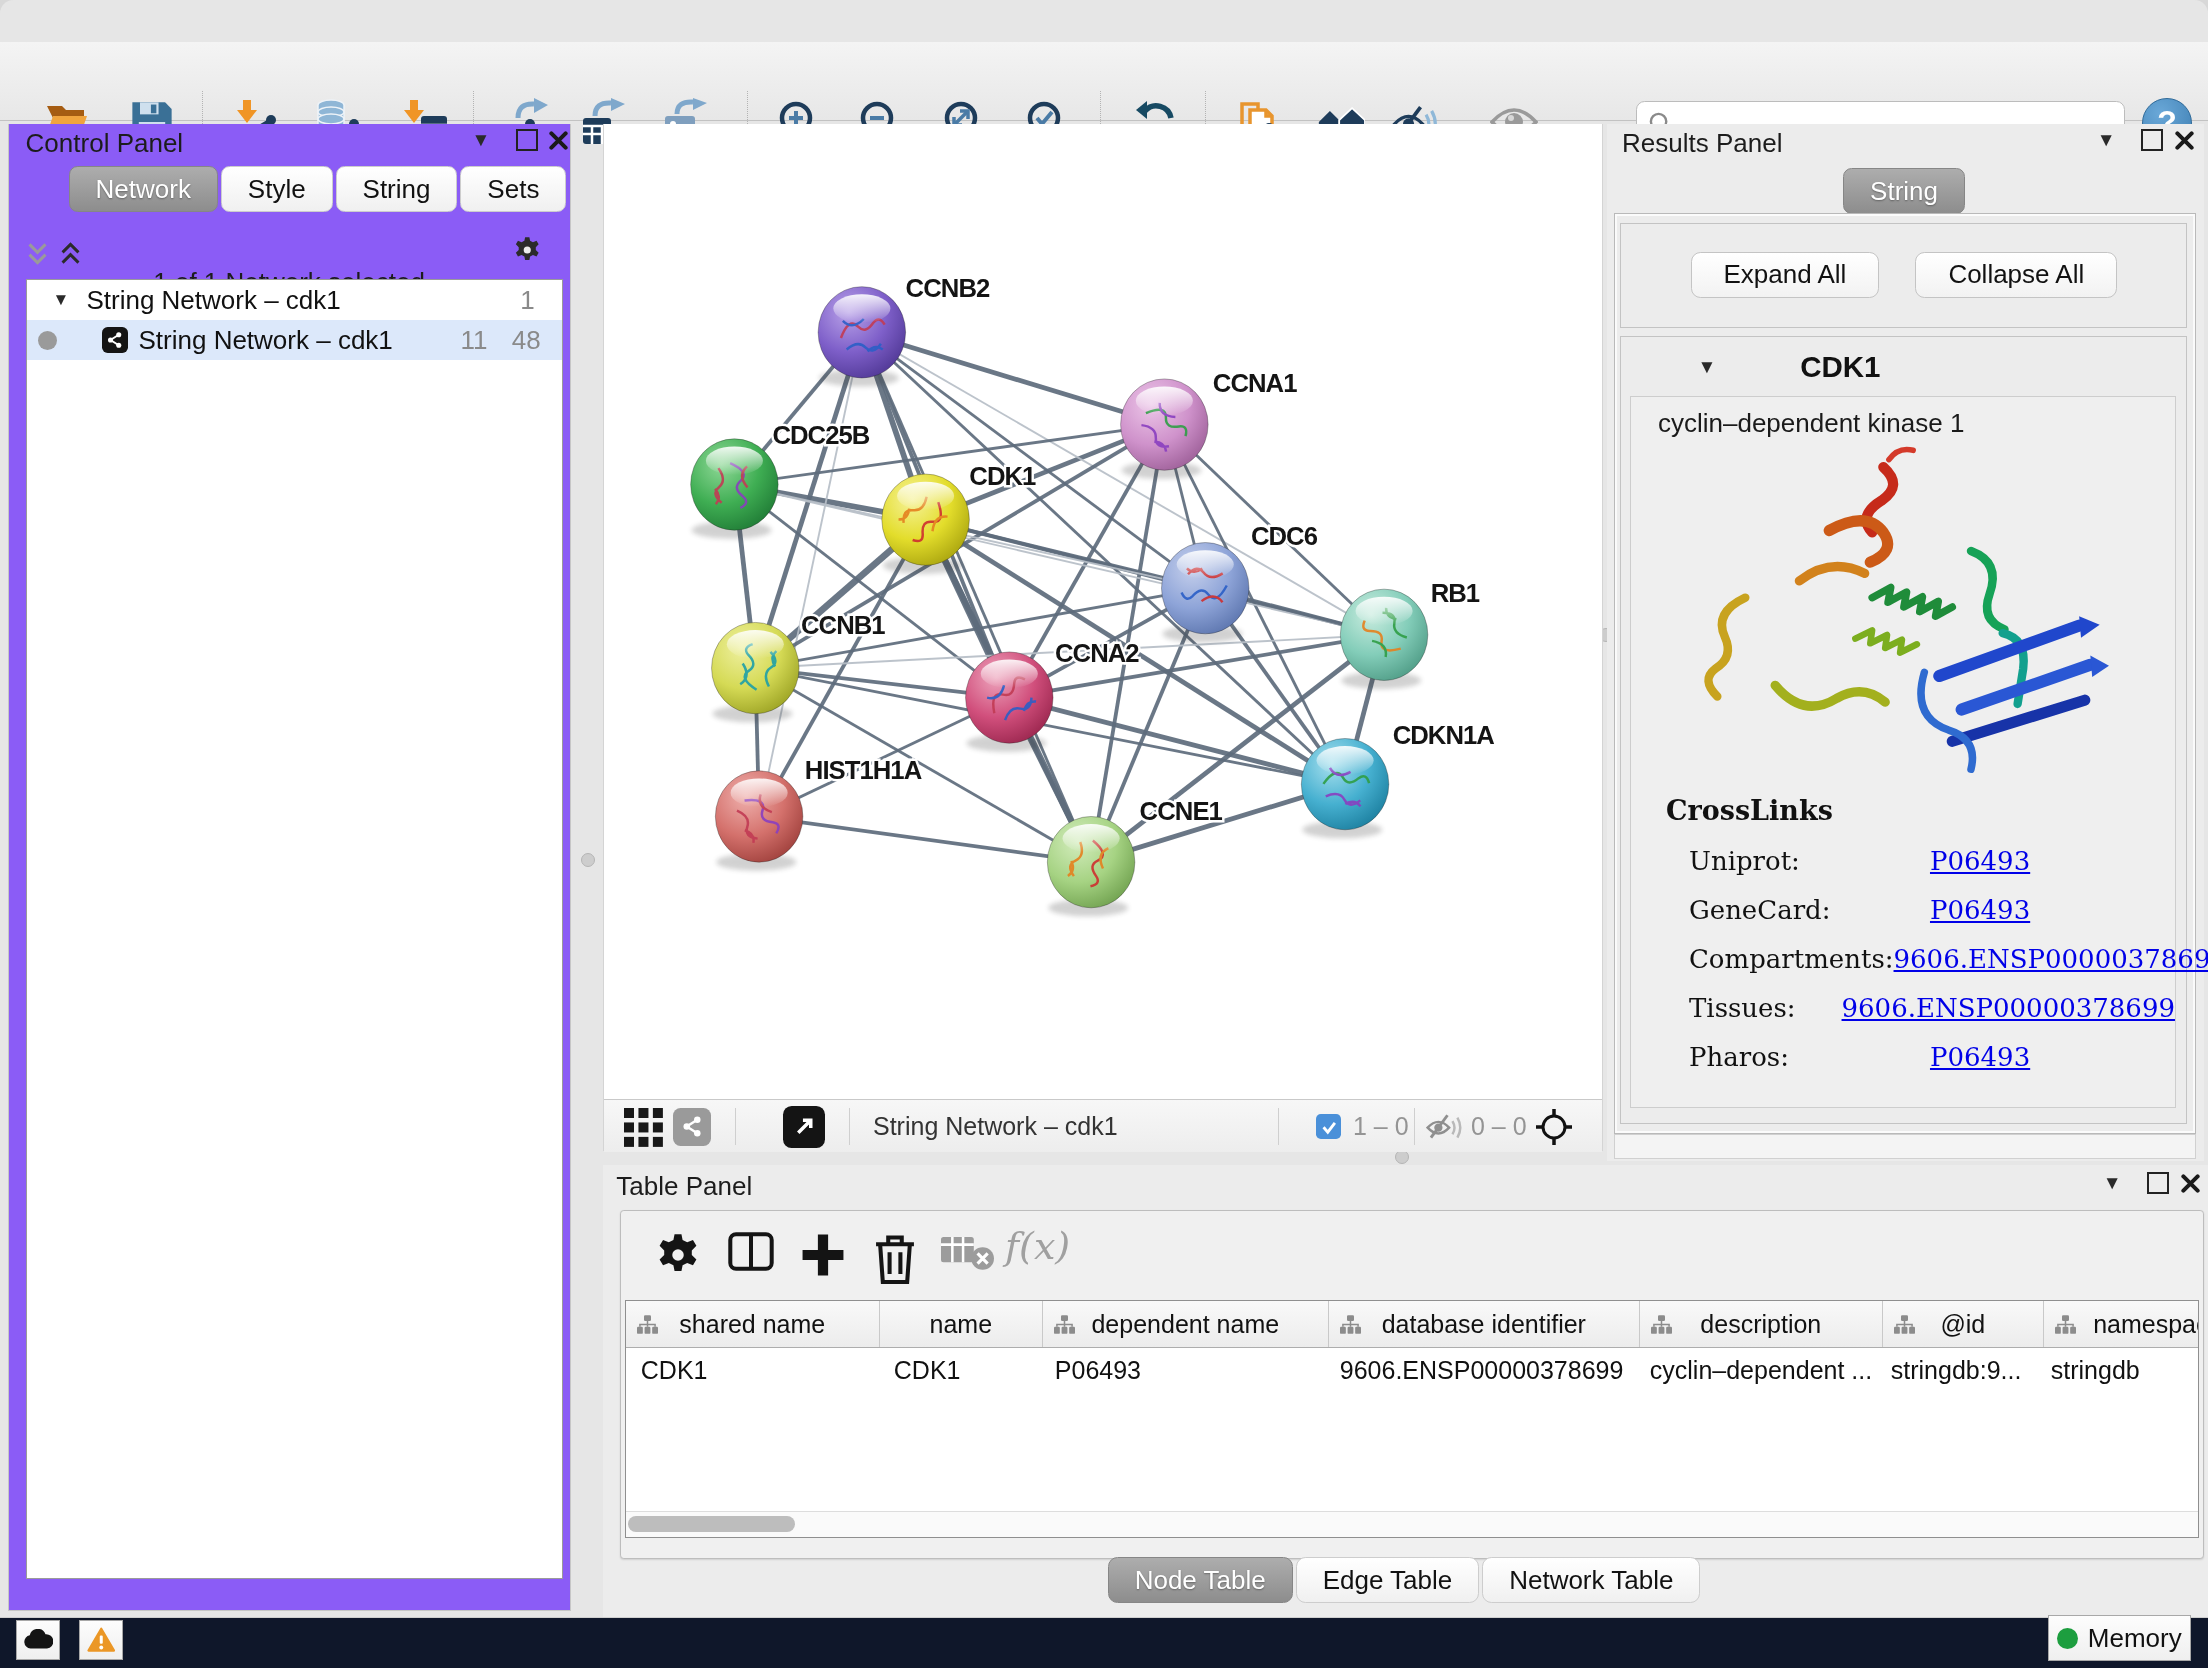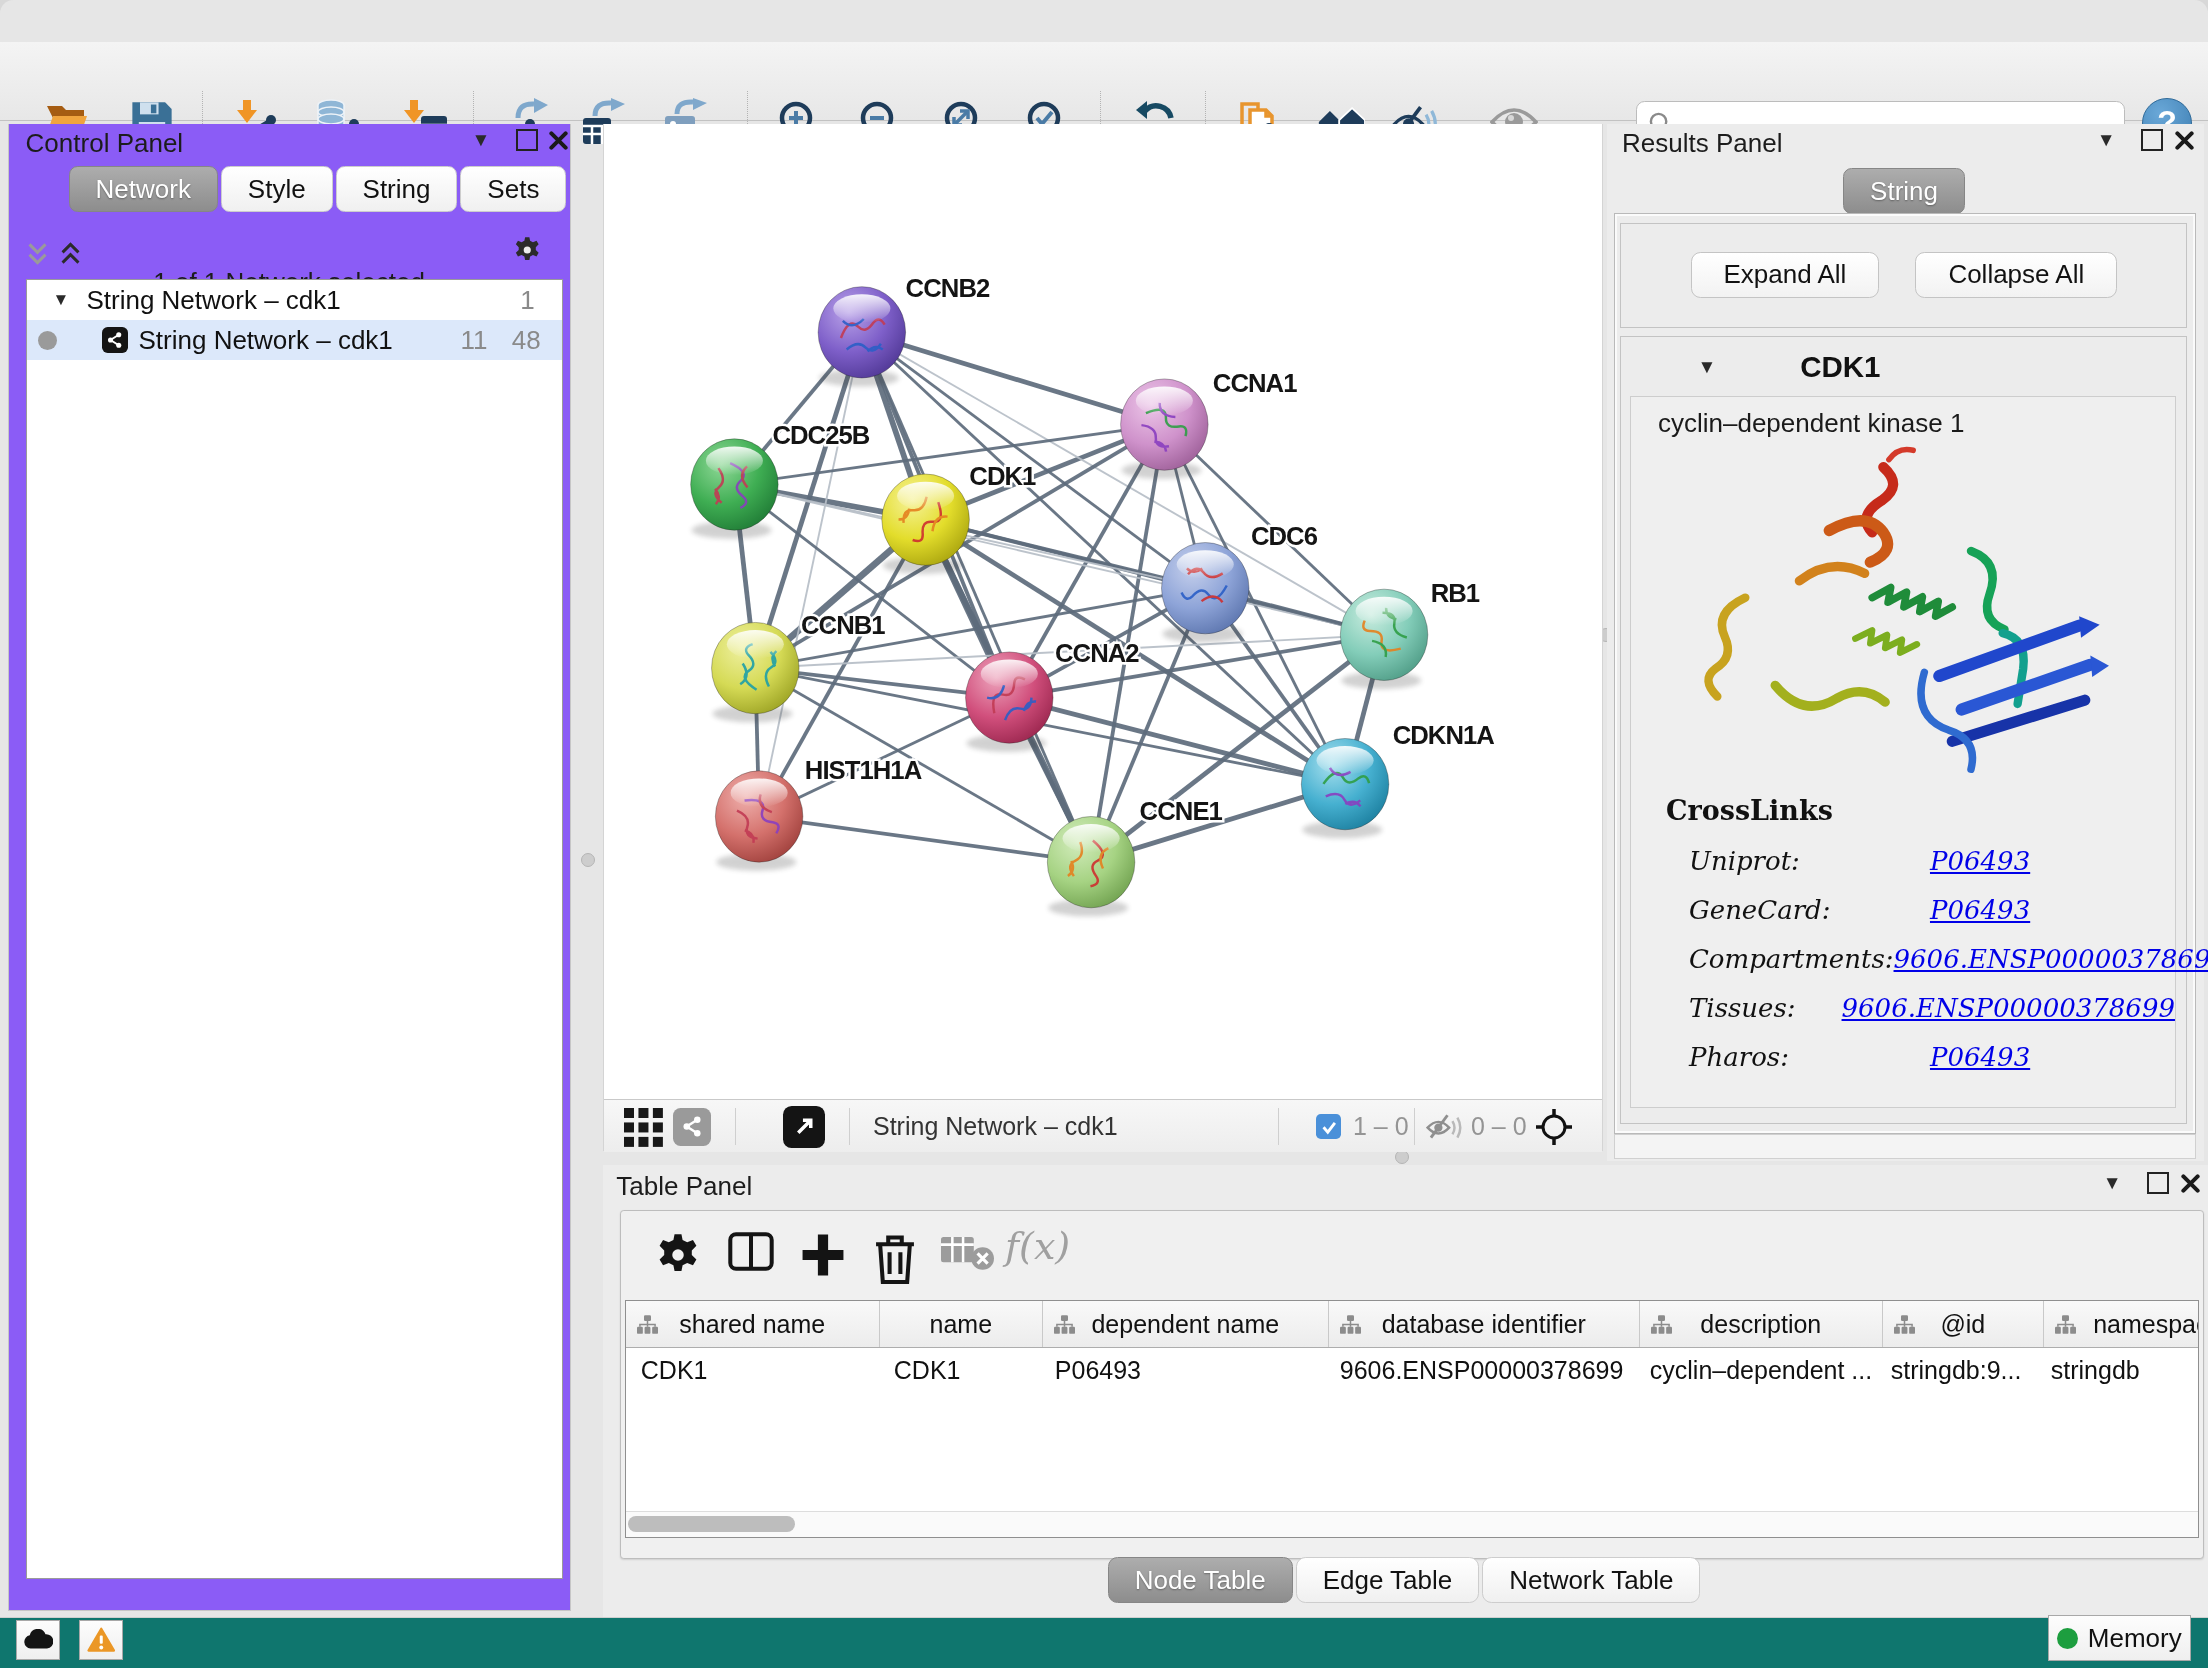--- a/index.html
+++ b/index.html
@@ -55,21 +55,21 @@
   #rp-buttons{position:absolute;left:5.7px;top:8.6px;width:565px;height:103px;border:1.9px solid #c3c3c3;display:flex;align-items:center;justify-content:center;gap:36px;}
   .rp-btn{height:44px;line-height:42px;padding:0 32px;background:linear-gradient(#ffffff,#f2f2f2);border:1.9px solid #c4c4c4;border-radius:9.5px;font-size:26px;color:#111;cursor:pointer;}
   #rp-section{position:absolute;left:5.7px;top:122px;width:565px;height:786px;border:1.9px solid #c3c3c3;background:#ececec;}
   #rp-sec-head{position:absolute;left:0;top:0;width:100%;height:59px;display:flex;align-items:center;}
   #rp-gene{font-size:29.5px;font-weight:bold;color:#111;}
   #rp-inner{position:absolute;left:8.6px;top:59px;width:544px;height:710px;background:#efefef;border:1.9px solid #cdcdcd;}
   #rp-desc{position:absolute;left:27px;top:11.4px;font-size:26px;color:#1a1a1a;}
   #protein-svg{position:absolute;left:53px;top:44px;width:449px;height:373px;}
   #xl-title{position:absolute;left:35px;top:398px;font-family:"DejaVu Serif",serif;font-weight:bold;font-size:27px;color:#111;}
   #xl-rows{position:absolute;left:0px;top:439px;width:100%;}
-  .xl-row{height:49px;display:flex;align-items:center;font-family:"DejaVu Serif",serif;font-size:26px;font-style:italic;}
+  .xl-row{height:49px;display:flex;align-items:center;font-family:"DejaVu Serif",serif;font-size:26px;}
   .xl-label{margin-left:58px;width:241px;color:#111;}
   .xl-value{color:#0000e8;text-decoration:underline;cursor:pointer;}
   #rp-track{position:absolute;left:6.7px;top:1010px;width:580px;height:23px;background:#f4f4f4;border:1px solid #d0d0d0;}
 
   
   #table-panel{left:603px;top:1165px;width:1605px;height:455px;background:#ececec;}
   #tp-card{position:absolute;left:17px;top:45px;width:1582px;height:347px;background:#f0f0f0;border:1.9px solid #bdbdbd;border-radius:3.8px;box-shadow:0 1px 1.9px rgba(0,0,0,.12);}
   .tpi{position:absolute;top:21px;width:46px;height:46px;cursor:pointer;}
   #fx-label{position:absolute;left:384px;top:13.3px;font-family:"DejaVu Serif",serif;font-style:italic;font-size:38px;color:#a0a0a0;}
   #tp-table{position:absolute;left:3.8px;top:89px;width:1572px;height:236px;background:#fff;border:1.9px solid #8f8f8f;overflow:hidden;}
@@ -77,21 +77,21 @@
   .th-cell{position:relative;display:flex;align-items:center;justify-content:center;font-size:25px;color:#111;border-right:1px solid #c9c9c9;flex:none;overflow:hidden;}
   .th-cell .hier{position:absolute;left:11.4px;}
   #tp-row{display:flex;height:44px;align-items:center;cursor:pointer;}
   .td-cell{padding-left:15px;font-size:25px;color:#111;flex:none;overflow:hidden;white-space:nowrap;}
   #tp-hscroll{position:absolute;left:0;bottom:0;width:100%;height:25px;background:#fafafa;border-top:1px solid #ddd;}
   #tp-thumb{position:absolute;left:1.9px;top:3.8px;width:167px;height:16px;border-radius:8.6px;background:#bdbdbd;}
   #tp-tabs{position:absolute;left:0;top:392px;width:100%;display:flex;justify-content:center;}
   #tp-tabs .tab{border-radius:9.5px;}
 
   
-  #status-bar{left:0;top:1617px;width:2208px;height:51px;background:#0f766e;border-top:1px solid #cfcfcf;}
+  #status-bar{left:0;top:1617px;width:2208px;height:51px;background:#0f172a;border-top:1px solid #cfcfcf;}
   .sb-btn{position:absolute;top:1.9px;height:38px;border:1.9px solid #a8a8a8;background:linear-gradient(#fdfdfd,#efefef);display:flex;align-items:center;justify-content:center;cursor:pointer;}
   #memory-btn{left:2048px;top:-2.9px;width:141px;height:44px;gap:9.5px;}
   #memory-dot{width:21px;height:21px;border-radius:50%;background:#1d9e3f;}
   #memory-label{font-size:26px;color:#111;}
 </style>
 </head>
 <body>
 
 <div id="stage">
 

